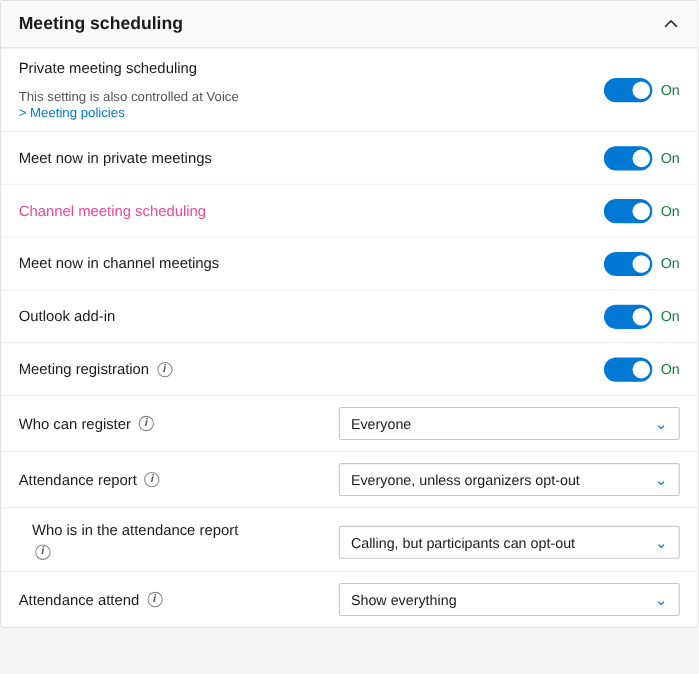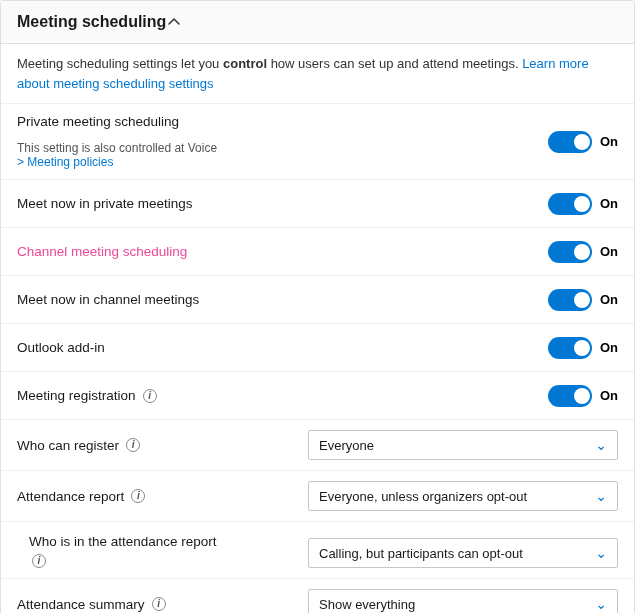--- a/index.html
+++ b/index.html
@@ -13,21 +13,21 @@
       min-height: 613px;
     }
     .panel {
       width: 635px;
       background: #fff;
       border: 1px solid #e0e0e0;
       border-radius: 4px;
     }
     .panel-header {
       display: flex;
-      justify-content: flex-start;
+      justify-content: space-between;
       align-items: center;
       padding: 12px 16px;
       border-bottom: 1px solid #e0e0e0;
       background: #fafafa;
     }
     .panel-title {
       font-size: 16px;
       font-weight: 600;
       color: #1a1a1a;
     }
@@ -120,22 +120,22 @@
       top: 3px;
       left: 26px;
       width: 16px;
       height: 16px;
       background: #fff;
       border-radius: 50%;
       transition: left 0.2s;
     }
     .toggle-label {
       font-size: 13px;
-      color: #000000;
-      font-weight: 700;
+      color: #15803d;
+      font-weight: 400;
       text-align: right;
     }
     
     .dropdown {
       display: flex;
       align-items: center;
       justify-content: space-between;
       border: 1px solid #c8c6c4;
       border-radius: 2px;
       padding: 6px 10px;
@@ -181,23 +181,20 @@
 </head>
 <body>
 
 <div class="panel">
   <div class="panel-header">
     <span class="panel-title">Meeting scheduling</span>
     <svg class="chevron-up" viewBox="0 0 16 16" fill="none" xmlns="http://www.w3.org/2000/svg">
       <path d="M3 10 L8 5 L13 10" stroke="#333" stroke-width="1.5" fill="none" stroke-linecap="round" stroke-linejoin="round"></path>
     </svg>
   </div>
-  <div class="panel-description">
-    <span>Meeting scheduling settings let you <strong>control</strong> how users can set up and attend meetings. </span><a>Learn more about meeting scheduling settings</a>
-  </div>
 
   <div class="settings-table">
 
     <div class="setting-row">
       <div class="setting-label-group">
         <div class="setting-label">
           <span>Private meeting scheduling</span>
         </div>
         <div class="setting-sublabel">
           <span>This setting is also controlled at Voice</span>
@@ -352,21 +349,21 @@
         <div class="dropdown">
           <span class="dropdown-text">Calling, but participants can opt-out</span>
           <span class="dropdown-arrow">⌄</span>
         </div>
       </div>
     </div>
 
     <div class="setting-row">
       <div class="setting-label-group">
         <div class="setting-label">
-          <span>Attendance summary</span>
+          <span>Attendance attend</span>
           <span class="info-icon">i</span>
         </div>
       </div>
       <div class="setting-control">
         <div class="dropdown">
           <span class="dropdown-text">Show everything</span>
           <span class="dropdown-arrow">⌄</span>
         </div>
       </div>
     </div>

